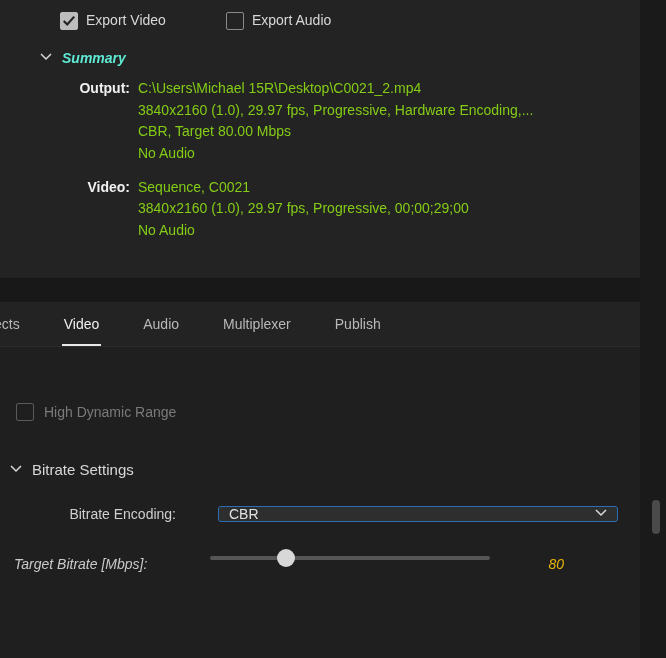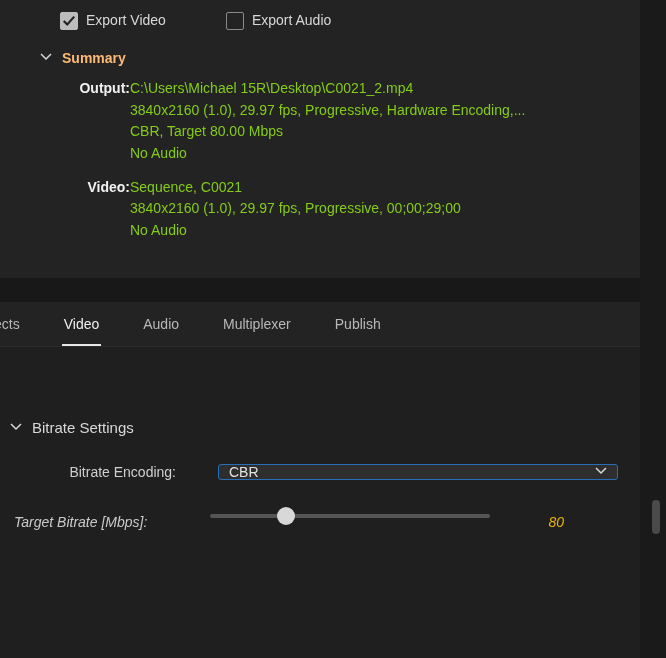--- a/index.html
+++ b/index.html
@@ -45,29 +45,31 @@
     border-color: #bcbcbc;
   }
   .checkbox.checked svg { display: block; }
   .checkbox svg { display: none; width: 14px; height: 14px; }
   .section-header {
     display: flex;
     align-items: center;
     gap: 10px;
     padding: 20px 0 8px 40px;
     font-weight: 600;
-    color: #fdba74;
-    cursor: pointer;
+    color: #5eead4;
+    cursor: pointer;
+    font-style: italic;
   }
   .summary-body {
     padding: 4px 20px 0 70px;
     line-height: 1.55;
   }
   .summary-row {
     display: flex;
+    gap: 8px;
     margin-bottom: 12px;
   }
   .summary-label {
     width: 60px;
     text-align: right;
     font-weight: 700;
     color: #f0f0f0;
   }
   .summary-lines { flex: 1; color: #84cc16; }
   .divider-gap {
@@ -259,20 +261,26 @@
   <div class="tab active">Video</div>
   <div class="tab">Audio</div>
   <div class="tab">Multiplexer</div>
   <div class="tab">Publish</div>
 </div>
 
 <div class="lower-panel">
   <div class="level-row" style="visibility:hidden;height:10px;"></div>
 
 
+  <div class="check-line">
+    <div class="checkbox">
+      
+    </div>
+    <span>High Dynamic Range</span>
+  </div>
 
   <div class="sub-section-header">
     <span class="chev">
       <svg width="12" height="12" viewBox="0 0 12 12">
           <path d="M1 3 L6 8 L11 3" stroke="#d8d8d8" stroke-width="1.5" fill="none"></path>
         </svg>
     </span>
     <span>Bitrate Settings</span>
   </div>
 

